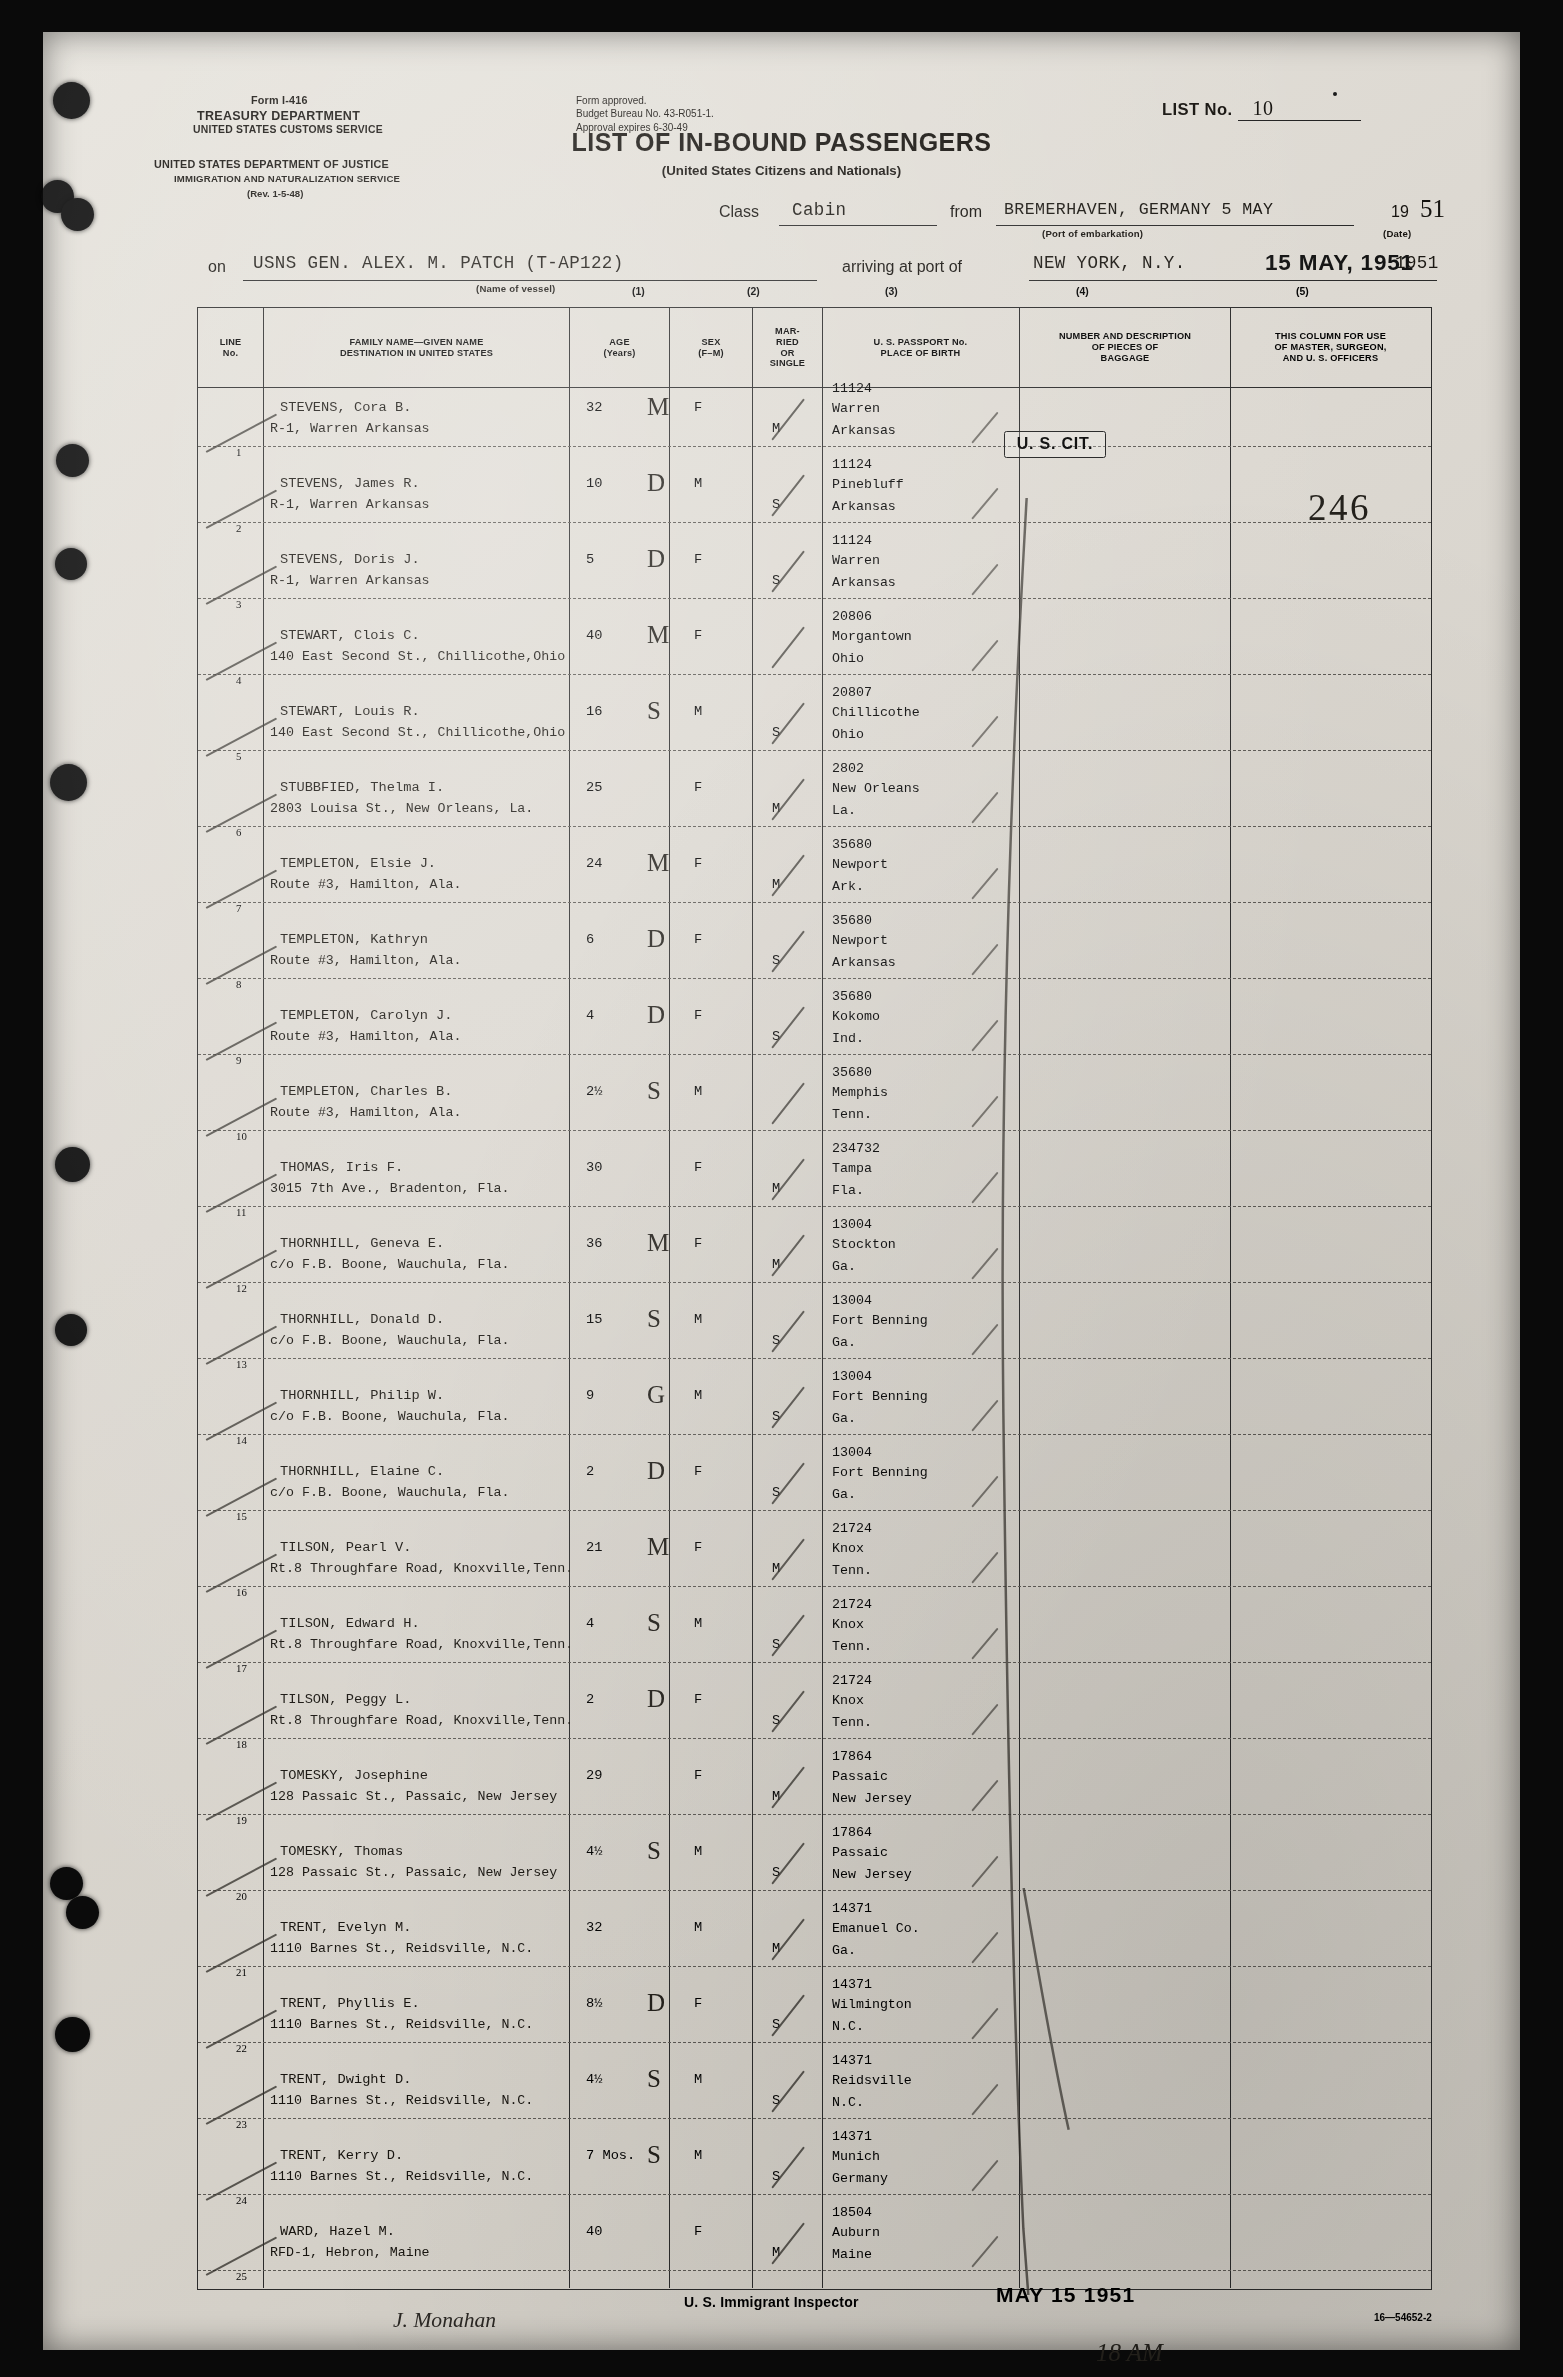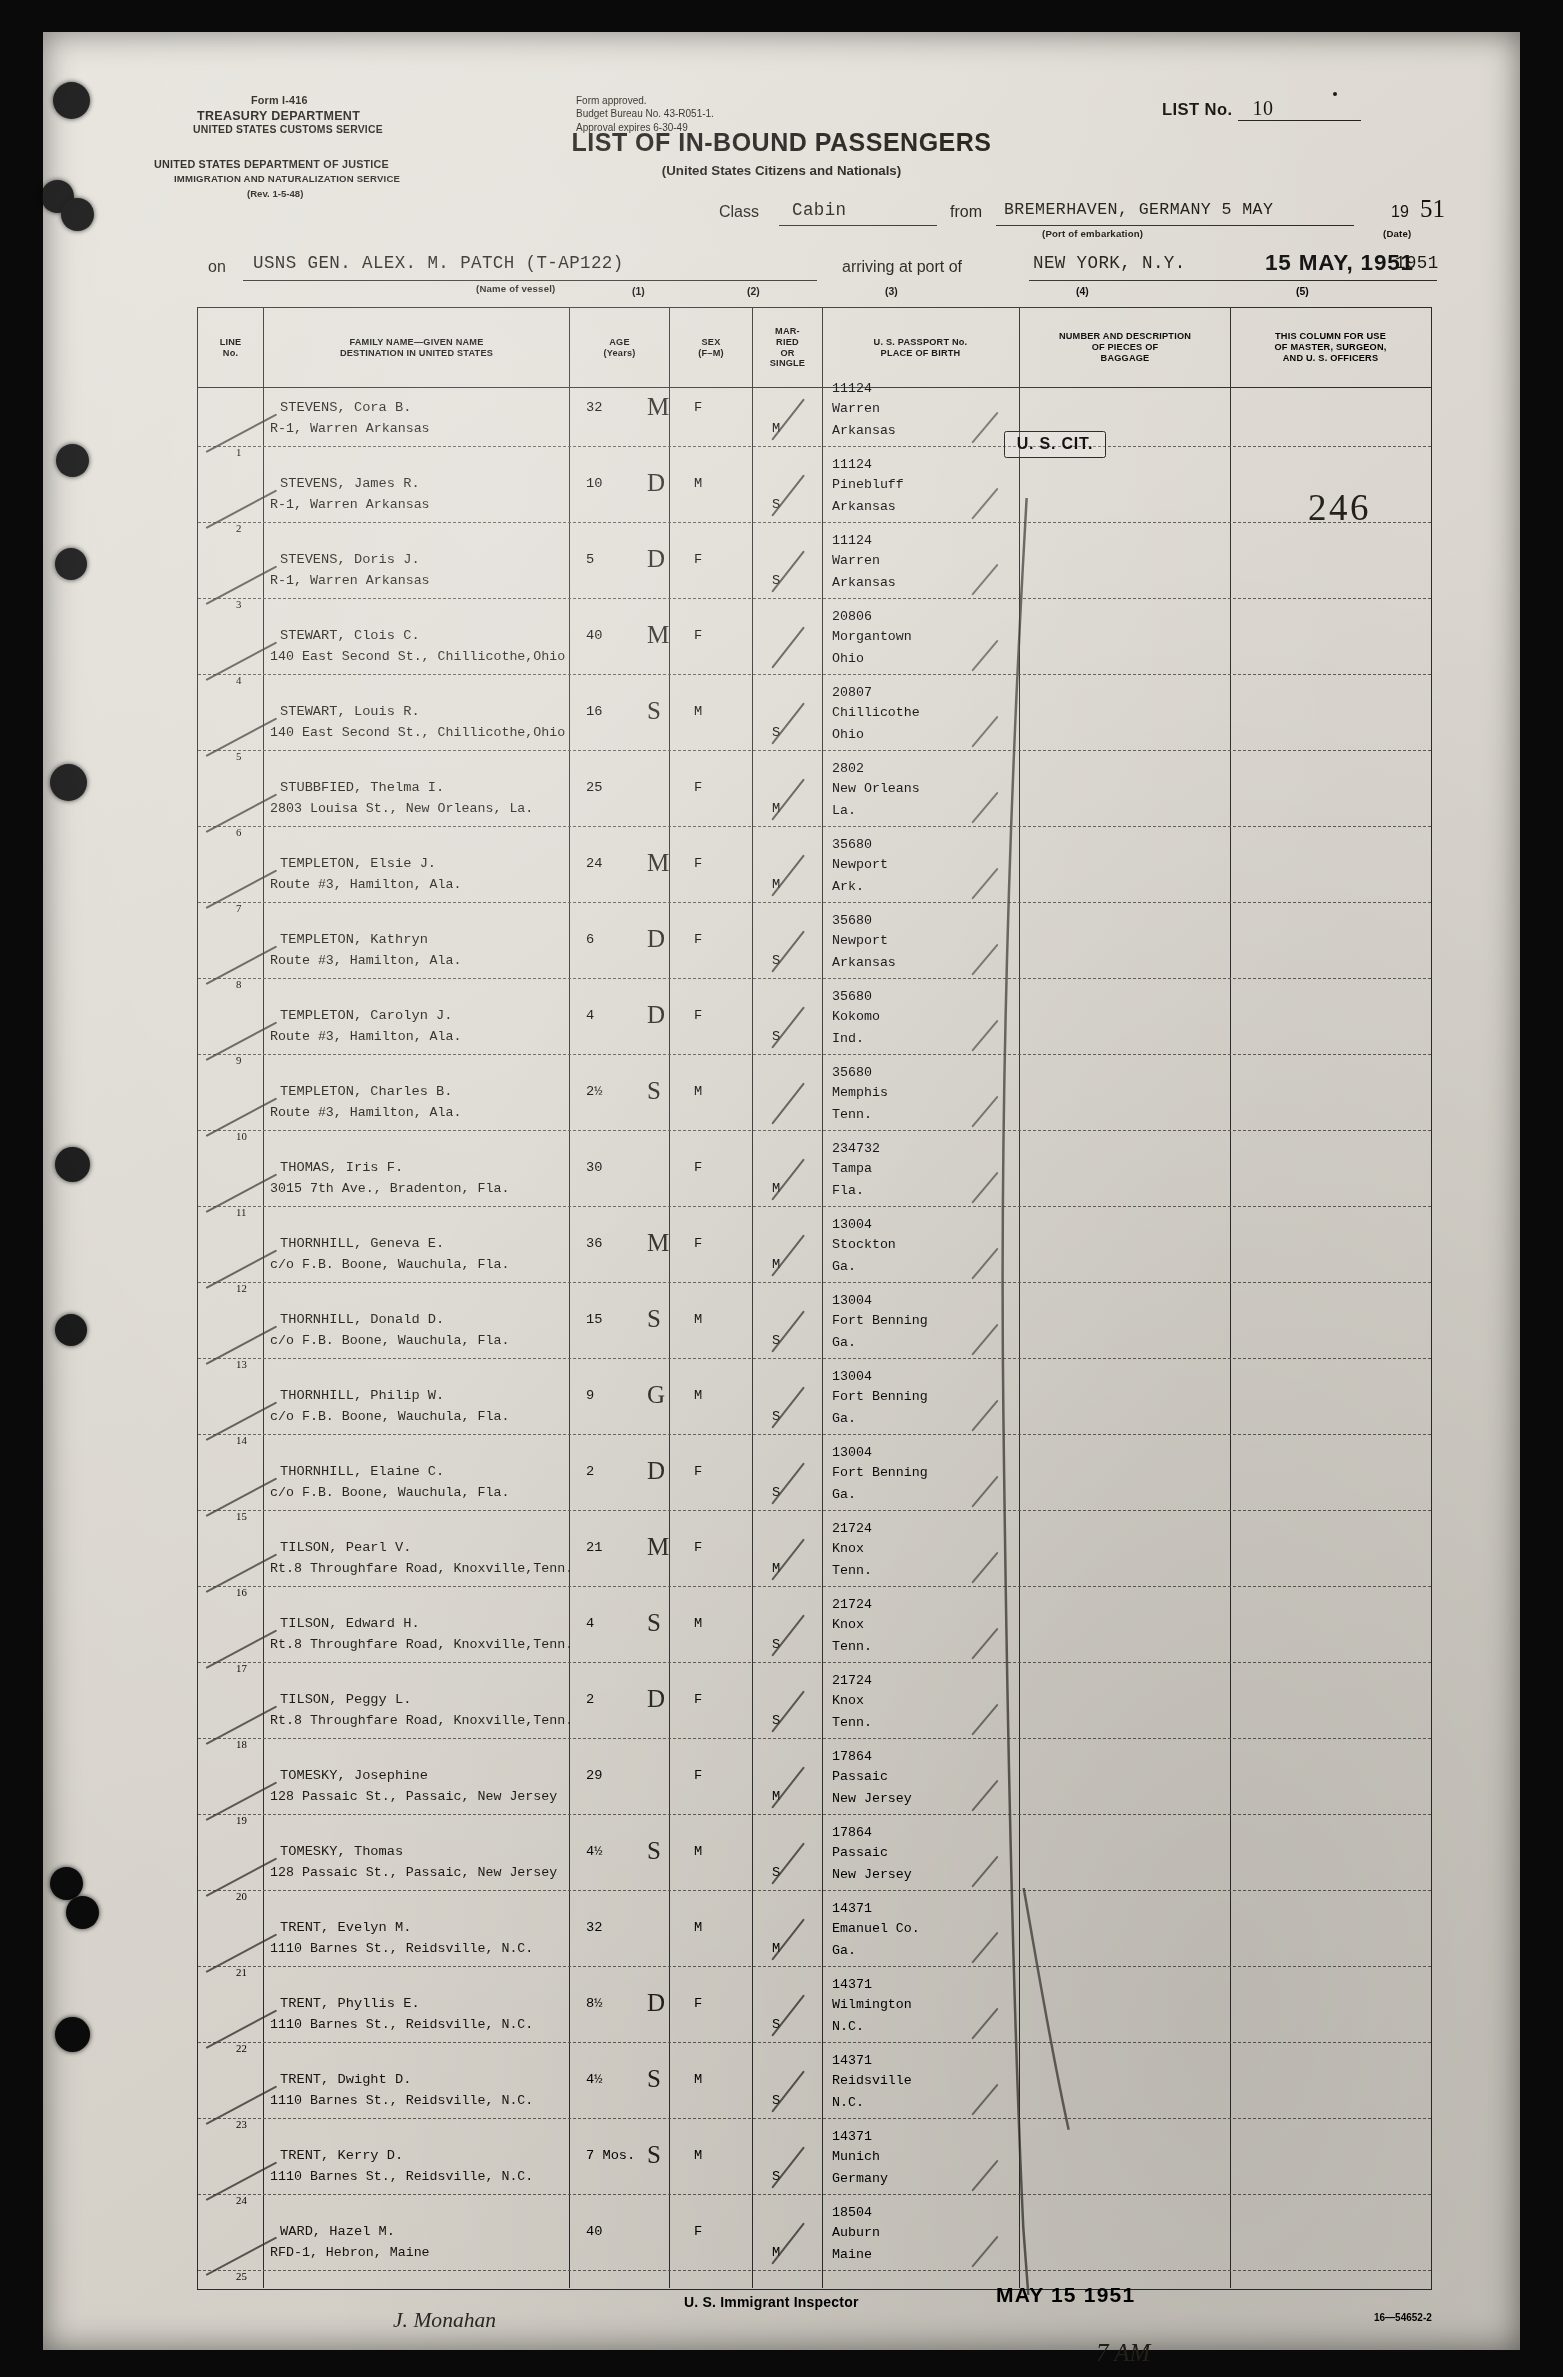--- a/index.html
+++ b/index.html
@@ -610,17 +610,17 @@
     <svg class="curve" style="left:932px;top:466px;width:100px;height:1797px;" viewBox="0 0 120 2160">
       <path d="M62 0 C40 380, 30 760, 34 1100 C38 1440, 44 1780, 58 2080 L64 2160" stroke="#35322c" stroke-width="3" fill="none" opacity=".75"></path>
     </svg>
     <svg class="curve" style="left:974px;top:1856px;width:75px;height:250px;" viewBox="0 0 90 300">
       <path d="M8 0 C24 90, 40 190, 62 290" stroke="#35322c" stroke-width="3" fill="none" opacity=".7"></path>
     </svg>
 
     <div class="footer-sig">J. Monahan</div>
     <div class="footer-insp">U. S. Immigrant Inspector</div>
     <div class="datestamp">MAY 15 1951</div>
-    <div class="ampm hwbig">7 AM</div>
+    <div class="ampm hwbig">18 AM</div>
     <div class="formcode">16—54652-2</div>
   </div>
 </div>
 
 
 </body></html>

